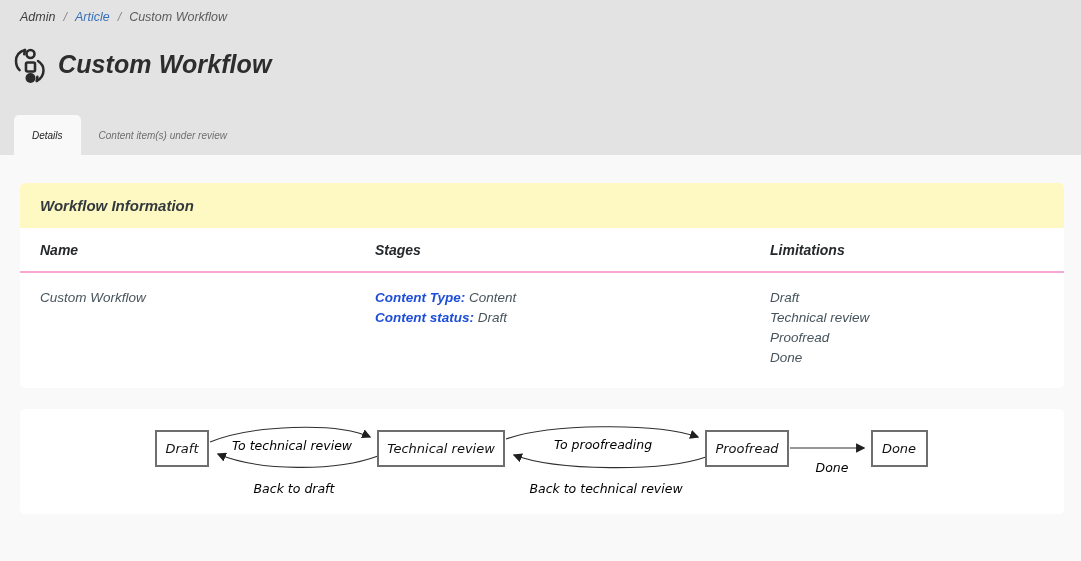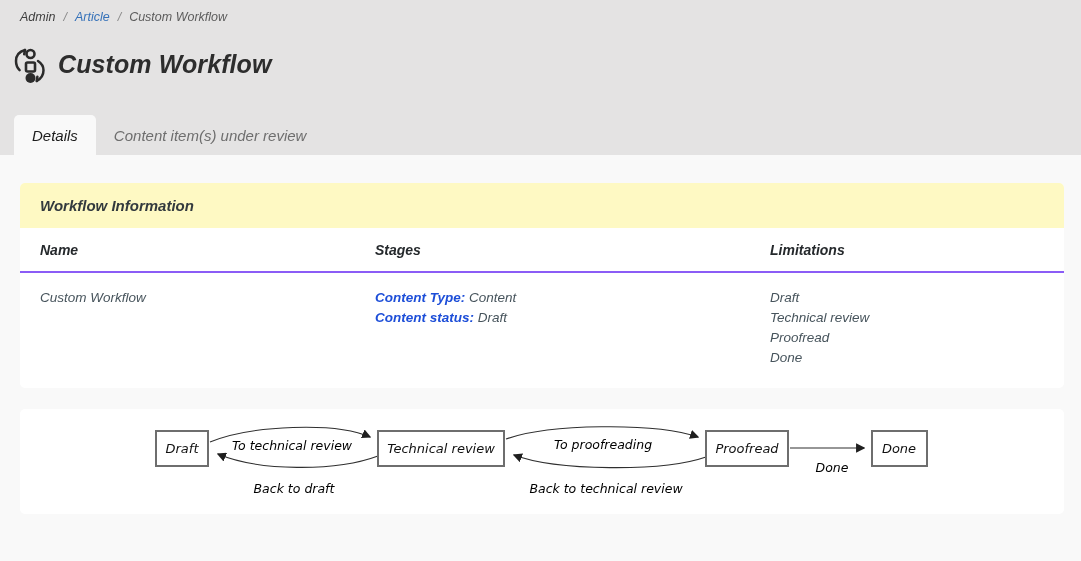--- a/index.html
+++ b/index.html
@@ -48,21 +48,21 @@
     position: absolute;
     bottom: 0;
     left: 14px;
     display: flex;
   }
   .tab {
     height: 40px;
     padding: 0 18px;
     display: flex;
     align-items: center;
-    font-size: 15px;
+    font-size: 10px;
     color: #6e6e6e;
     cursor: pointer;
     white-space: nowrap;
   }
   .tab.active {
     background: #f9f9f9;
     border-radius: 5px 5px 0 0;
     color: #1c1c1c;
   }
 
@@ -86,21 +86,21 @@
     font-weight: 700;
     color: #333a3e;
   }
 
   .info-head {
     display: grid;
     grid-template-columns: 335px 395px 1fr;
     padding: 0 20px;
     height: 45px;
     align-items: center;
-    border-bottom: 2px solid #8b5cf6;
+    border-bottom: 2px solid #f9a8d4;
     font-size: 14px;
     font-weight: 700;
     color: #25292c;
   }
   .info-body {
     display: grid;
     grid-template-columns: 335px 395px 1fr;
     padding: 15px 20px 20px 20px;
     font-size: 13.5px;
     line-height: 20px;

